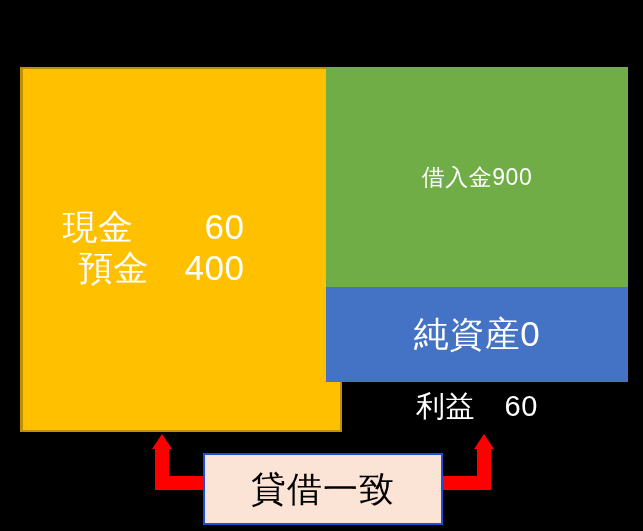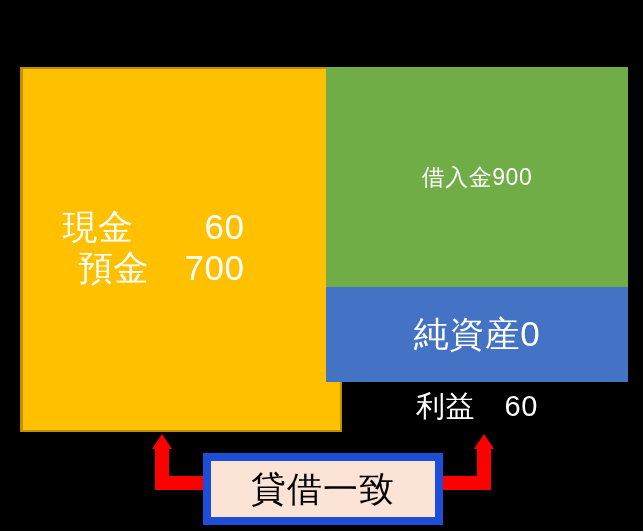--- a/index.html
+++ b/index.html
@@ -135,41 +135,41 @@
 
   
   #balance-callout {
     position: absolute;
     left: 203px;
     top: 453px;
     width: 240px;
     height: 72px;
     box-sizing: border-box;
     background: #FBE3D6;
-    border: 8px solid #1d4ed8;
+    border: 2px solid #1d4ed8;
     display: flex;
     align-items: center;
     justify-content: center;
     color: #000000;
     font-size: 35px;
     letter-spacing: 1px;
   }
 </style>
 </head>
 <body>
 
 <div id="canvas">
 
   <div class="block" id="assets-block">
     <div id="assets-lines">
       <div class="asset-line">
         <span class="asset-text">現金　　60</span>
       </div>
       <div class="asset-line">
-        <span class="asset-text">預金　700</span>
+        <span class="asset-text">預金　400</span>
       </div>
     </div>
   </div>
 
   <div class="block" id="liabilities-block">
     <span>借入金900</span>
   </div>
 
   <div class="block" id="equity-block">
     <span>純資産0</span>

